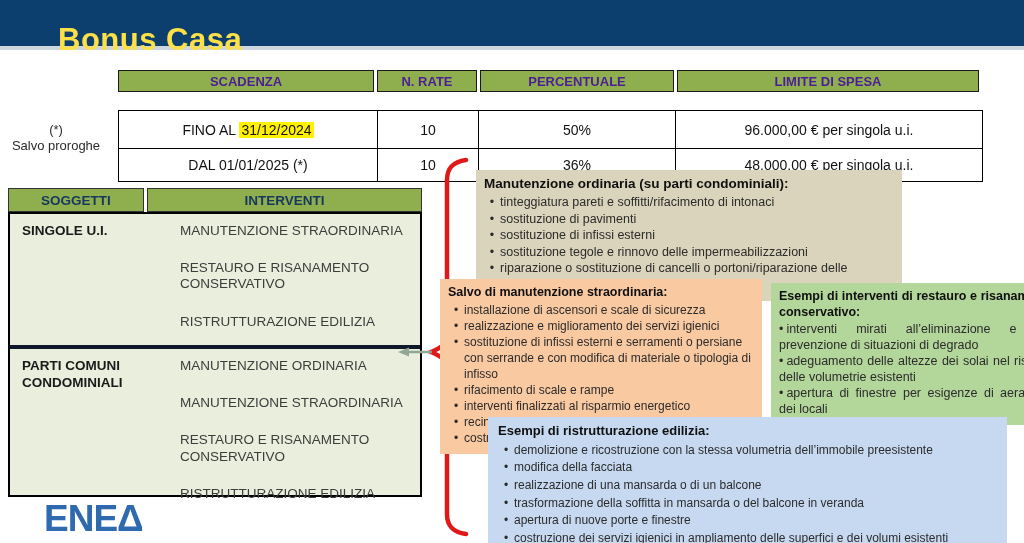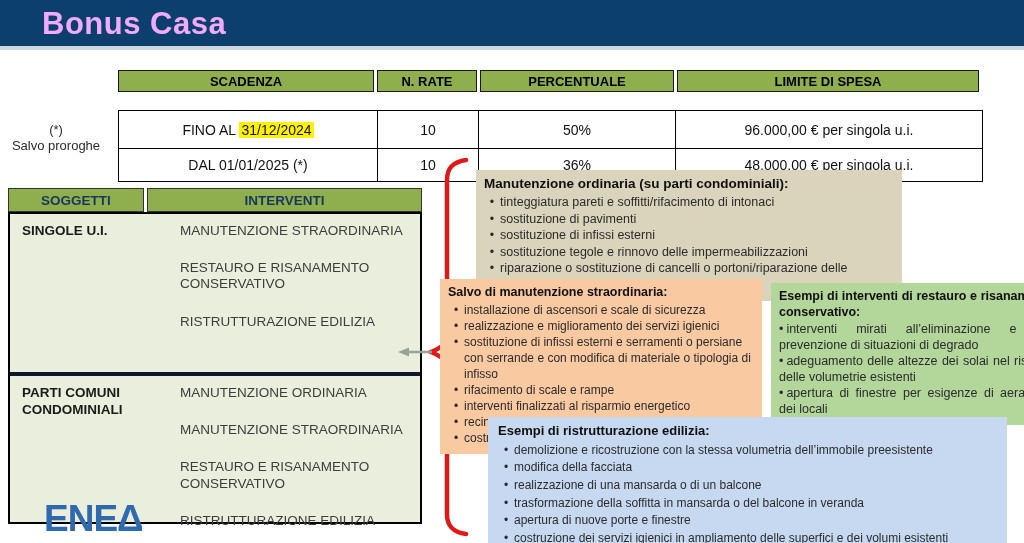--- a/index.html
+++ b/index.html
@@ -3,47 +3,47 @@
 <meta charset="utf-8">
 <style>
   html,body{margin:0;padding:0;background:#fff;}
   *{box-sizing:border-box;}
   .slide{position:relative;width:1024px;height:543px;background:#fff;overflow:hidden;
          font-family:"Liberation Sans",sans-serif;}
 
   
   .titlebar{position:absolute;left:0;top:0;width:1024px;height:50px;
             background:#0D3F6E;border-bottom:4px solid #CDD5DD;}
-  .titlebar h1{margin:0;padding:6px 0 0 42px;font-size:31px;font-weight:bold;
-               color:#f0abfc;letter-spacing:.5px;}
+  .titlebar h1{margin:16px;padding:6px 0 0 42px;font-size:31px;font-weight:bold;
+               color:#fde047;letter-spacing:.5px;}
 
   
   .footnote{position:absolute;left:6px;top:122px;width:100px;text-align:center;
             font-size:13px;color:#2b2b2b;line-height:1.25;}
 
   
   .rates{position:absolute;left:118px;top:70px;width:864px;}
   .rates-head{display:grid;grid-template-columns:256px 100px 194px 302px;gap:3px;}
-  .rates-head .hc{height:22px;background:#8FAF4F;border:1px solid #1a1a1a;color:#000000;
+  .rates-head .hc{height:22px;background:#8FAF4F;border:1px solid #1a1a1a;color:#4c1d95;
                   font-weight:bold;font-size:13px;display:flex;align-items:center;justify-content:center;}
   .rates-body{margin-top:18px;border-collapse:collapse;table-layout:fixed;width:864px;}
   .rates-body td{border:1.5px solid #000;text-align:center;font-size:14px;color:#111;
                  vertical-align:middle;padding:0 4px;}
   .row-h1{height:38px;} .row-h2{height:33px;}
   .hl{background:#FFF100;padding:0 2px;}
 
   
   .subjects{position:absolute;left:8px;top:188px;width:414px;}
   .subj-head{display:grid;grid-template-columns:136px 275px;gap:3px;}
   .subj-head .hc{height:24px;background:#8FAF4F;border:1px solid #333;color:#17375E;
                  font-weight:bold;font-size:13.5px;display:flex;align-items:center;justify-content:center;}
   .subj-body{border:2px solid #000;background:#E9EFDC;}
   .subj-row{display:flex;}
   .subj-row.r2{border-top:4px solid #0f172a;}
-  .subj-row.r1{height:158px;justify-content:space-between;} .subj-row.r2{height:150px;}
+  .subj-row.r1{height:131px;justify-content:space-between;} .subj-row.r2{height:150px;}
   .soggetto{width:134px;padding:9px 4px 0 12px;font-weight:bold;font-size:13.5px;
             color:#1a1a1a;line-height:1.25;}
   .interventi{flex:1;padding:9px 4px 0 8px;font-size:13.5px;color:#3d3d3d;margin-left:28px;}
   .intervento{margin-bottom:21px;line-height:1.2;}
 
   
   .brace{position:absolute;left:426px;top:156px;}
   .callout-arrow{position:absolute;left:398px;top:346px;}
 
   

